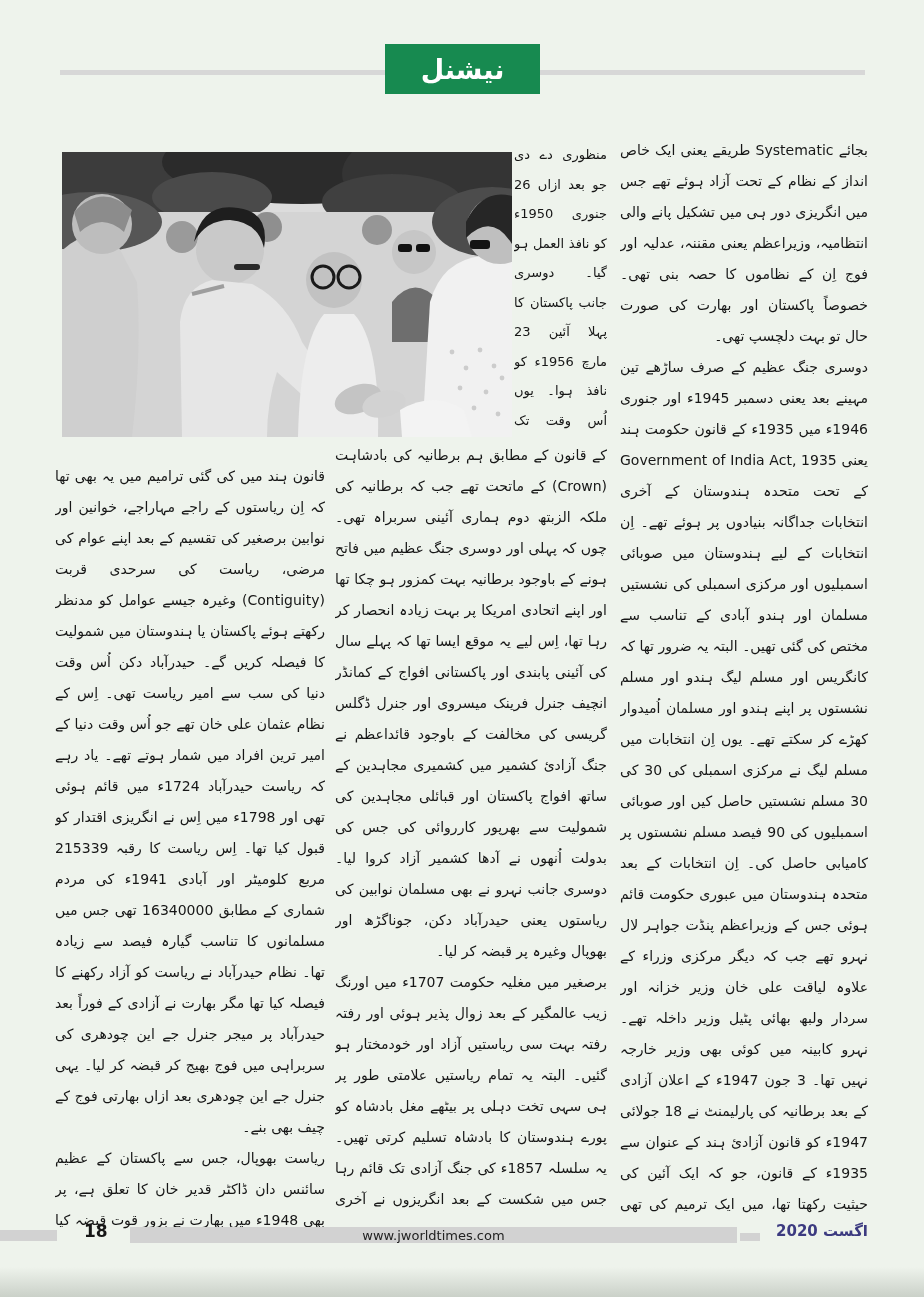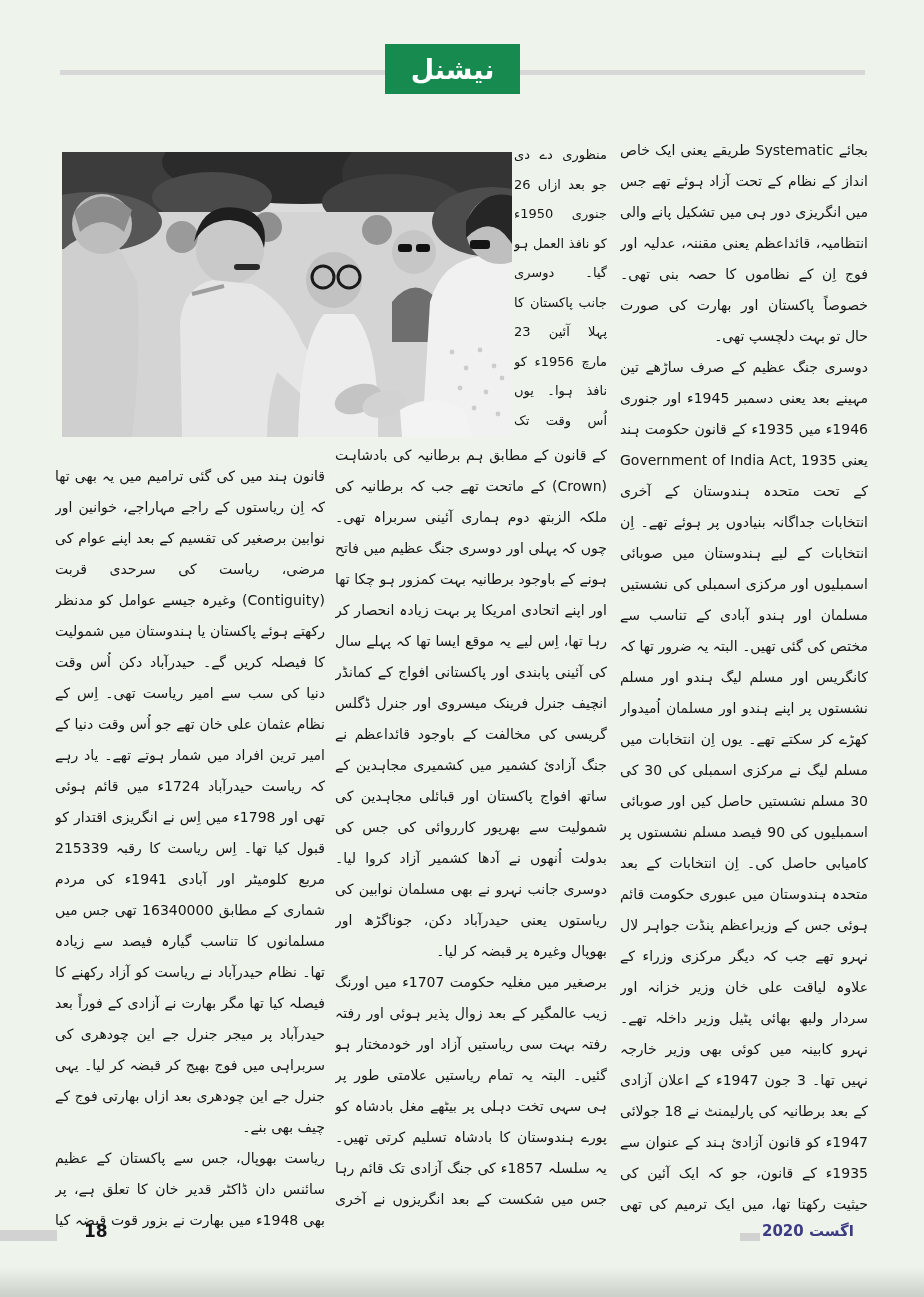--- a/index.html
+++ b/index.html
@@ -8,21 +8,21 @@
     width:924px;height:1297px;
     background:#eef3ec;
     font-family:"DejaVu Sans",sans-serif;
     color:#161616;
     overflow:hidden;
     margin:0 auto;
   }
   
   .header-line{position:absolute;top:70px;left:60px;width:805px;height:5px;background:#d7d7d7;}
   .section-badge{
-    position:absolute;top:44px;left:385px;width:135px;height:50px;
+    position:absolute;top:44px;left:385px;width:155px;height:50px;
     display:flex;align-items:center;justify-content:center;
     color:#ffffff;font-size:27px;font-weight:bold;direction:rtl;
   }
   
   .photo-wrap{position:absolute;left:62px;top:152px;width:450px;height:285px;background:#e9e9e9;overflow:hidden;}
   .photo-wrap svg{display:block;}
   
   .col{
     position:absolute;direction:rtl;text-align:justify;
     font-size:14px;line-height:31px;overflow:hidden;
@@ -32,21 +32,21 @@
   .col-mid{left:335px;top:440px;width:272px;height:776px;}
   .col-left{left:55px;top:461px;width:270px;height:780px;}
   .col-right{left:620px;top:135px;width:248px;height:1082px;}
   
   .footer-bar{position:absolute;background:#d2d2d2;}
   .fb-left{left:0;top:1230px;width:57px;height:11px;}
   .fb-center{left:130px;top:1227px;width:607px;height:16px;display:flex;align-items:center;justify-content:center;}
   .fb-right{left:740px;top:1233px;width:20px;height:8px;}
   .footer-page{position:absolute;left:84px;top:1221px;font-size:17px;font-weight:bold;}
   .footer-url{font-size:13px;color:#222;font-family:"DejaVu Sans",sans-serif;}
-  .footer-date{position:absolute;left:762px;top:1222px;width:106px;font-size:15px;direction:rtl;text-align:left;font-weight:bold;}
+  .footer-date{position:absolute;left:762px;top:1222px;width:106px;font-size:15px;direction:rtl;text-align:right;font-weight:bold;}
   .bottom-shade{position:absolute;left:0;bottom:0;width:100%;height:30px;
     background:linear-gradient(to bottom, rgba(110,120,108,0), rgba(110,120,108,0.28));}
 </style>
 </head>
 <body>
 
 <div class="page">
 
   <div class="header-line"></div>
   <div class="section-badge" id="badge" style="background: rgb(23, 138, 80);">
@@ -111,36 +111,39 @@
           <circle cx="436" cy="262" r="2.4"></circle>
       </g>
     </svg>
   </div>
 
   <div class="col col-mid-top">
     <p>منظوری دے دی جو بعد ازاں 26 جنوری 1950ء کو نافذ العمل ہو گیا۔ دوسری جانب پاکستان کا پہلا آئین 23 مارچ 1956ء کو نافذ ہوا۔ یوں اُس وقت تک 1935ء</p>
   </div>
 
   <div class="col col-right">
-    <p>بجائے Systematic طریقے یعنی ایک خاص انداز کے نظام کے تحت آزاد ہوئے تھے جس میں انگریزی دور ہی میں تشکیل پانے والی انتظامیہ، قائداعظم یعنی مقننہ، عدلیہ اور فوج اِن کے نظاموں کا حصہ بنی تھی۔ خصوصاً پاکستان اور بھارت کی صورت حال تو بہت دلچسپ تھی۔</p>
+    <p>بجائے Systematic طریقے یعنی ایک خاص انداز کے نظام کے تحت آزاد ہوئے تھے جس میں انگریزی دور ہی میں تشکیل پانے والی انتظامیہ، وزیراعظم یعنی مقننہ، عدلیہ اور فوج اِن کے نظاموں کا حصہ بنی تھی۔ خصوصاً پاکستان اور بھارت کی صورت حال تو بہت دلچسپ تھی۔</p>
     <p>دوسری جنگ عظیم کے صرف ساڑھے تین مہینے بعد یعنی دسمبر 1945ء اور جنوری 1946ء میں 1935ء کے قانون حکومت ہند یعنی Government of India Act, 1935 کے تحت متحدہ ہندوستان کے آخری انتخابات جداگانہ بنیادوں پر ہوئے تھے۔ اِن انتخابات کے لیے ہندوستان میں صوبائی اسمبلیوں اور مرکزی اسمبلی کی نشستیں مسلمان اور ہندو آبادی کے تناسب سے مختص کی گئی تھیں۔ البتہ یہ ضرور تھا کہ کانگریس اور مسلم لیگ ہندو اور مسلم نشستوں پر اپنے ہندو اور مسلمان اُمیدوار کھڑے کر سکتے تھے۔ یوں اِن انتخابات میں مسلم لیگ نے مرکزی اسمبلی کی 30 کی 30 مسلم نشستیں حاصل کیں اور صوبائی اسمبلیوں کی 90 فیصد مسلم نشستوں پر کامیابی حاصل کی۔ اِن انتخابات کے بعد متحدہ ہندوستان میں عبوری حکومت قائم ہوئی جس کے وزیراعظم پنڈت جواہر لال نہرو تھے جب کہ دیگر مرکزی وزراء کے علاوہ لیاقت علی خان وزیر خزانہ اور سردار ولبھ بھائی پٹیل وزیر داخلہ تھے۔ نہرو کابینہ میں کوئی بھی وزیر خارجہ نہیں تھا۔ 3 جون 1947ء کے اعلان آزادی کے بعد برطانیہ کی پارلیمنٹ نے 18 جولائی 1947ء کو قانون آزادیٔ ہند کے عنوان سے 1935ء کے قانون، جو کہ ایک آئین کی حیثیت رکھتا تھا، میں ایک ترمیم کی تھی جس میں دیگر نکات کے علاوہ آزادی کے بعد ایک سال تک پاکستان اور بھارت پر درج ذیل شرائط عائد کی گئی تھیں:</p>
 
   </div>
 
   <div class="col col-mid">
     <p>کے قانون کے مطابق ہم برطانیہ کی بادشاہت (Crown) کے ماتحت تھے جب کہ برطانیہ کی ملکہ الزبتھ دوم ہماری آئینی سربراہ تھی۔ چوں کہ پہلی اور دوسری جنگ عظیم میں فاتح ہونے کے باوجود برطانیہ بہت کمزور ہو چکا تھا اور اپنے اتحادی امریکا پر بہت زیادہ انحصار کر رہا تھا، اِس لیے یہ موقع ایسا تھا کہ پہلے سال کی آئینی پابندی اور پاکستانی افواج کے کمانڈر انچیف جنرل فرینک میسروی اور جنرل ڈگلس گریسی کی مخالفت کے باوجود قائداعظم نے جنگ آزادیٔ کشمیر میں کشمیری مجاہدین کے ساتھ افواج پاکستان اور قبائلی مجاہدین کی شمولیت سے بھرپور کارروائی کی جس کی بدولت اُنھوں نے آدھا کشمیر آزاد کروا لیا۔ دوسری جانب نہرو نے بھی مسلمان نوابین کی ریاستوں یعنی حیدرآباد دکن، جوناگڑھ اور بھوپال وغیرہ پر قبضہ کر لیا۔</p>
     <p>برصغیر میں مغلیہ حکومت 1707ء میں اورنگ زیب عالمگیر کے بعد زوال پذیر ہوئی اور رفتہ رفتہ بہت سی ریاستیں آزاد اور خودمختار ہو گئیں۔ البتہ یہ تمام ریاستیں علامتی طور پر ہی سہی تخت دہلی پر بیٹھے مغل بادشاہ کو پورے ہندوستان کا بادشاہ تسلیم کرتی تھیں۔ یہ سلسلہ 1857ء کی جنگ آزادی تک قائم رہا جس میں شکست کے بعد انگریزوں نے آخری مغل بادشاہ بہادر شاہ ظفر کو تخت و تاج سے محروم کر کے برما (موجودہ میانمار) کے شہر رنگون (موجودہ یانگن Yangon) میں قید کر دیا۔</p>
 
   </div>
 
   <div class="col col-left">
     <p>قانون ہند میں کی گئی ترامیم میں یہ بھی تھا کہ اِن ریاستوں کے راجے مہاراجے، خوانین اور نوابین برصغیر کی تقسیم کے بعد اپنے عوام کی مرضی، ریاست کی سرحدی قربت (Contiguity) وغیرہ جیسے عوامل کو مدنظر رکھتے ہوئے پاکستان یا ہندوستان میں شمولیت کا فیصلہ کریں گے۔ حیدرآباد دکن اُس وقت دنیا کی سب سے امیر ریاست تھی۔ اِس کے نظام عثمان علی خان تھے جو اُس وقت دنیا کے امیر ترین افراد میں شمار ہوتے تھے۔ یاد رہے کہ ریاست حیدرآباد 1724ء میں قائم ہوئی تھی اور 1798ء میں اِس نے انگریزی اقتدار کو قبول کیا تھا۔ اِس ریاست کا رقبہ 215339 مربع کلومیٹر اور آبادی 1941ء کی مردم شماری کے مطابق 16340000 تھی جس میں مسلمانوں کا تناسب گیارہ فیصد سے زیادہ تھا۔ نظام حیدرآباد نے ریاست کو آزاد رکھنے کا فیصلہ کیا تھا مگر بھارت نے آزادی کے فوراً بعد حیدرآباد پر میجر جنرل جے این چودھری کی سربراہی میں فوج بھیج کر قبضہ کر لیا۔ یہی جنرل جے این چودھری بعد ازاں بھارتی فوج کے چیف بھی بنے۔</p>
     <p>ریاست بھوپال، جس سے پاکستان کے عظیم سائنس دان ڈاکٹر قدیر خان کا تعلق ہے، پر بھی 1948ء میں بھارت نے بزور قوت قبضہ کیا حالاں کہ اِس کے مسلمان نواب پاکستان میں شامل ہونا چاہتے تھے۔ اِس ریاست کا رقبہ 17801 مربع کلومیٹر اور آبادی 1941ء کی مردم شماری کے مطابق 730000 تھی۔ البتہ اِس کی اکثریت ہندو تھی۔</p>
 
   </div>
 
   <div class="footer-bar fb-left"></div>
   <div class="footer-page">18</div>
+  <div class="footer-bar fb-center">
+    <span class="footer-url">www.jworldtimes.com</span>
+  </div>
   <div class="footer-bar fb-right"></div>
   <div class="footer-date" id="footer-date" style="color: rgb(60, 58, 128);">اگست 2020</div>
 
   <div class="bottom-shade"></div>
 </div>
 
 </body></html>

